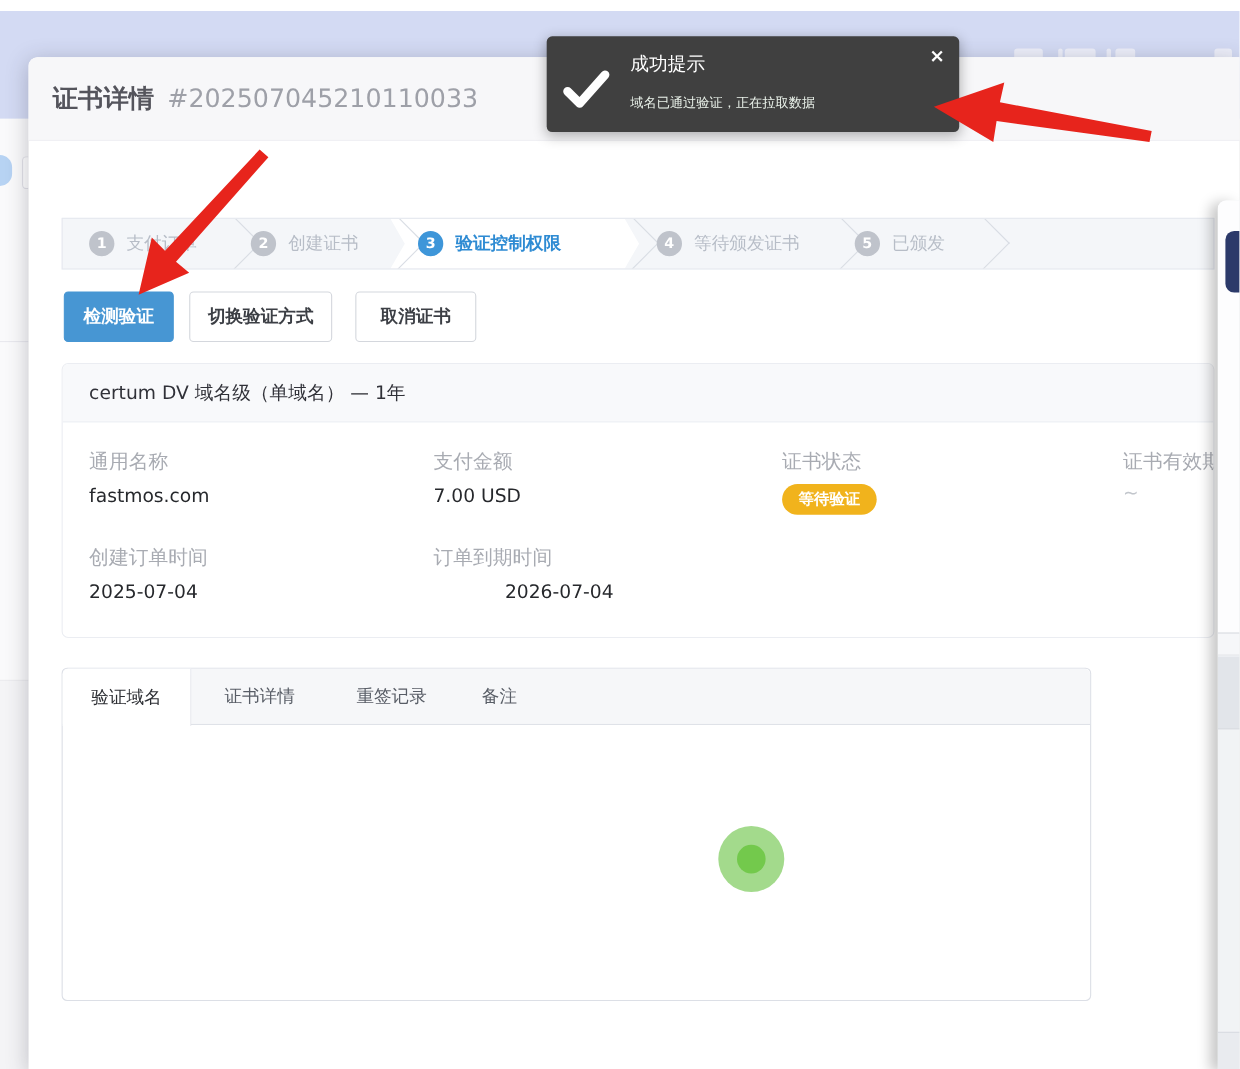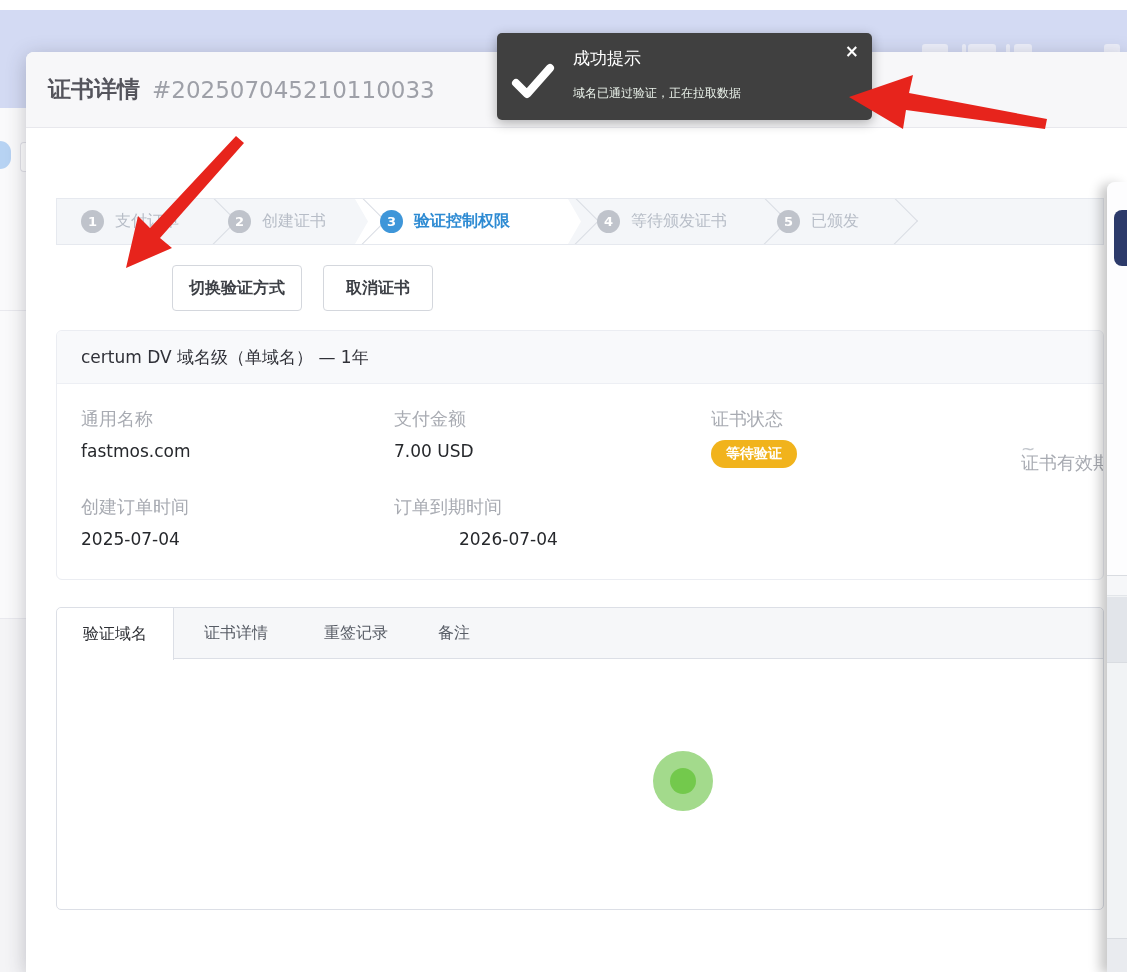--- a/index.html
+++ b/index.html
@@ -53,21 +53,21 @@
   .card-head { position:absolute; left:0; top:0; width:100%; height:53px; background:#f8f9fb;
                border-bottom:1px solid #edeff4; display:flex; align-items:center; padding-left:24px;
                font-size:17px; color:#303138; }
   .f-label { position:absolute; font-size:18px; color:#a8abb2; white-space:nowrap; }
   .f-value { position:absolute; font-size:17px; color:#26282c; white-space:nowrap; }
   .badge { position:absolute; left:654px; top:109px; background:#f1b31c; color:#ffffff; font-size:14px;
            font-weight:700; padding:5px 15px; border-radius:14px; }
   .tilde { color:#c2c6cc; }
 
   
-  .tabs-card { left:30px; top:555px; width:1048px; height:303px; border:1px solid #dcdfe6;
+  .tabs-card { left:30px; top:555px; width:936px; height:303px; border:1px solid #dcdfe6;
                border-radius:5px; background:#ffffff; }
   .tab-bar { position:absolute; left:0; top:0; width:100%; height:51px; background:#f6f7f9;
              border-bottom:1px solid #dcdfe6; border-radius:5px 5px 0 0; }
   .tab { position:absolute; top:0; height:51px; display:flex; align-items:center; justify-content:center;
          font-size:16px; color:#585d66; cursor:pointer; }
   .tab.active { left:0; width:117px; background:#ffffff; border-right:1px solid #dcdfe6;
                 border-radius:5px 0 0 0; height:52px; color:#2c2e33; }
   .tab-2 { left:127px; width:104px; }
   .tab-3 { left:247px; width:104px; }
   .tab-4 { left:367px; width:60px;text-align:center; }
@@ -147,36 +147,37 @@
     <div class="step" style="left:540px;">
       <span class="step-num">4</span>
       <span class="step-label">等待颁发证书</span>
     </div>
     <div class="step" style="left:720px;">
       <span class="step-num">5</span>
       <span class="step-label">已颁发</span>
     </div>
   </div>
 
+  <button class="btn btn-primary">检测验证</button>
   <button class="btn btn-plain btn-cancel">取消证书</button>
   <button class="btn btn-plain btn-switch">切换验证方式</button>
 
   <div class="abs card">
     <div class="card-head">certum DV 域名级（单域名） — 1年</div>
 
     <span class="f-label" style="left:24px;top:76px;">通用名称</span>
     <span class="f-value" style="left:24px;top:110px;">fastmos.com</span>
 
     <span class="f-label" style="left:337px;top:76px;">支付金额</span>
     <span class="f-value" style="left:337px;top:110px;">7.00 USD</span>
 
     <span class="f-label" style="left:654px;top:76px;">证书状态</span>
     <span class="badge">等待验证</span>
 
-    <span class="f-label" style="left:964px;top:76px;margin-top:44px;">证书有效期</span>
+    <span class="f-label" style="left:964px;top:76px;">证书有效期</span>
     <span class="f-value tilde" style="left:964px;top:108px;">~</span>
 
     <span class="f-label" style="left:24px;top:164px;">创建订单时间</span>
     <span class="f-value" style="left:24px;top:198px;">2025-07-04</span>
 
     <span class="f-label" style="left:337px;top:164px;">订单到期时间</span>
     <span class="f-value" style="left:354px;top:198px;margin-left:48px;">2026-07-04</span>
   </div>
 
   <div class="abs tabs-card">

